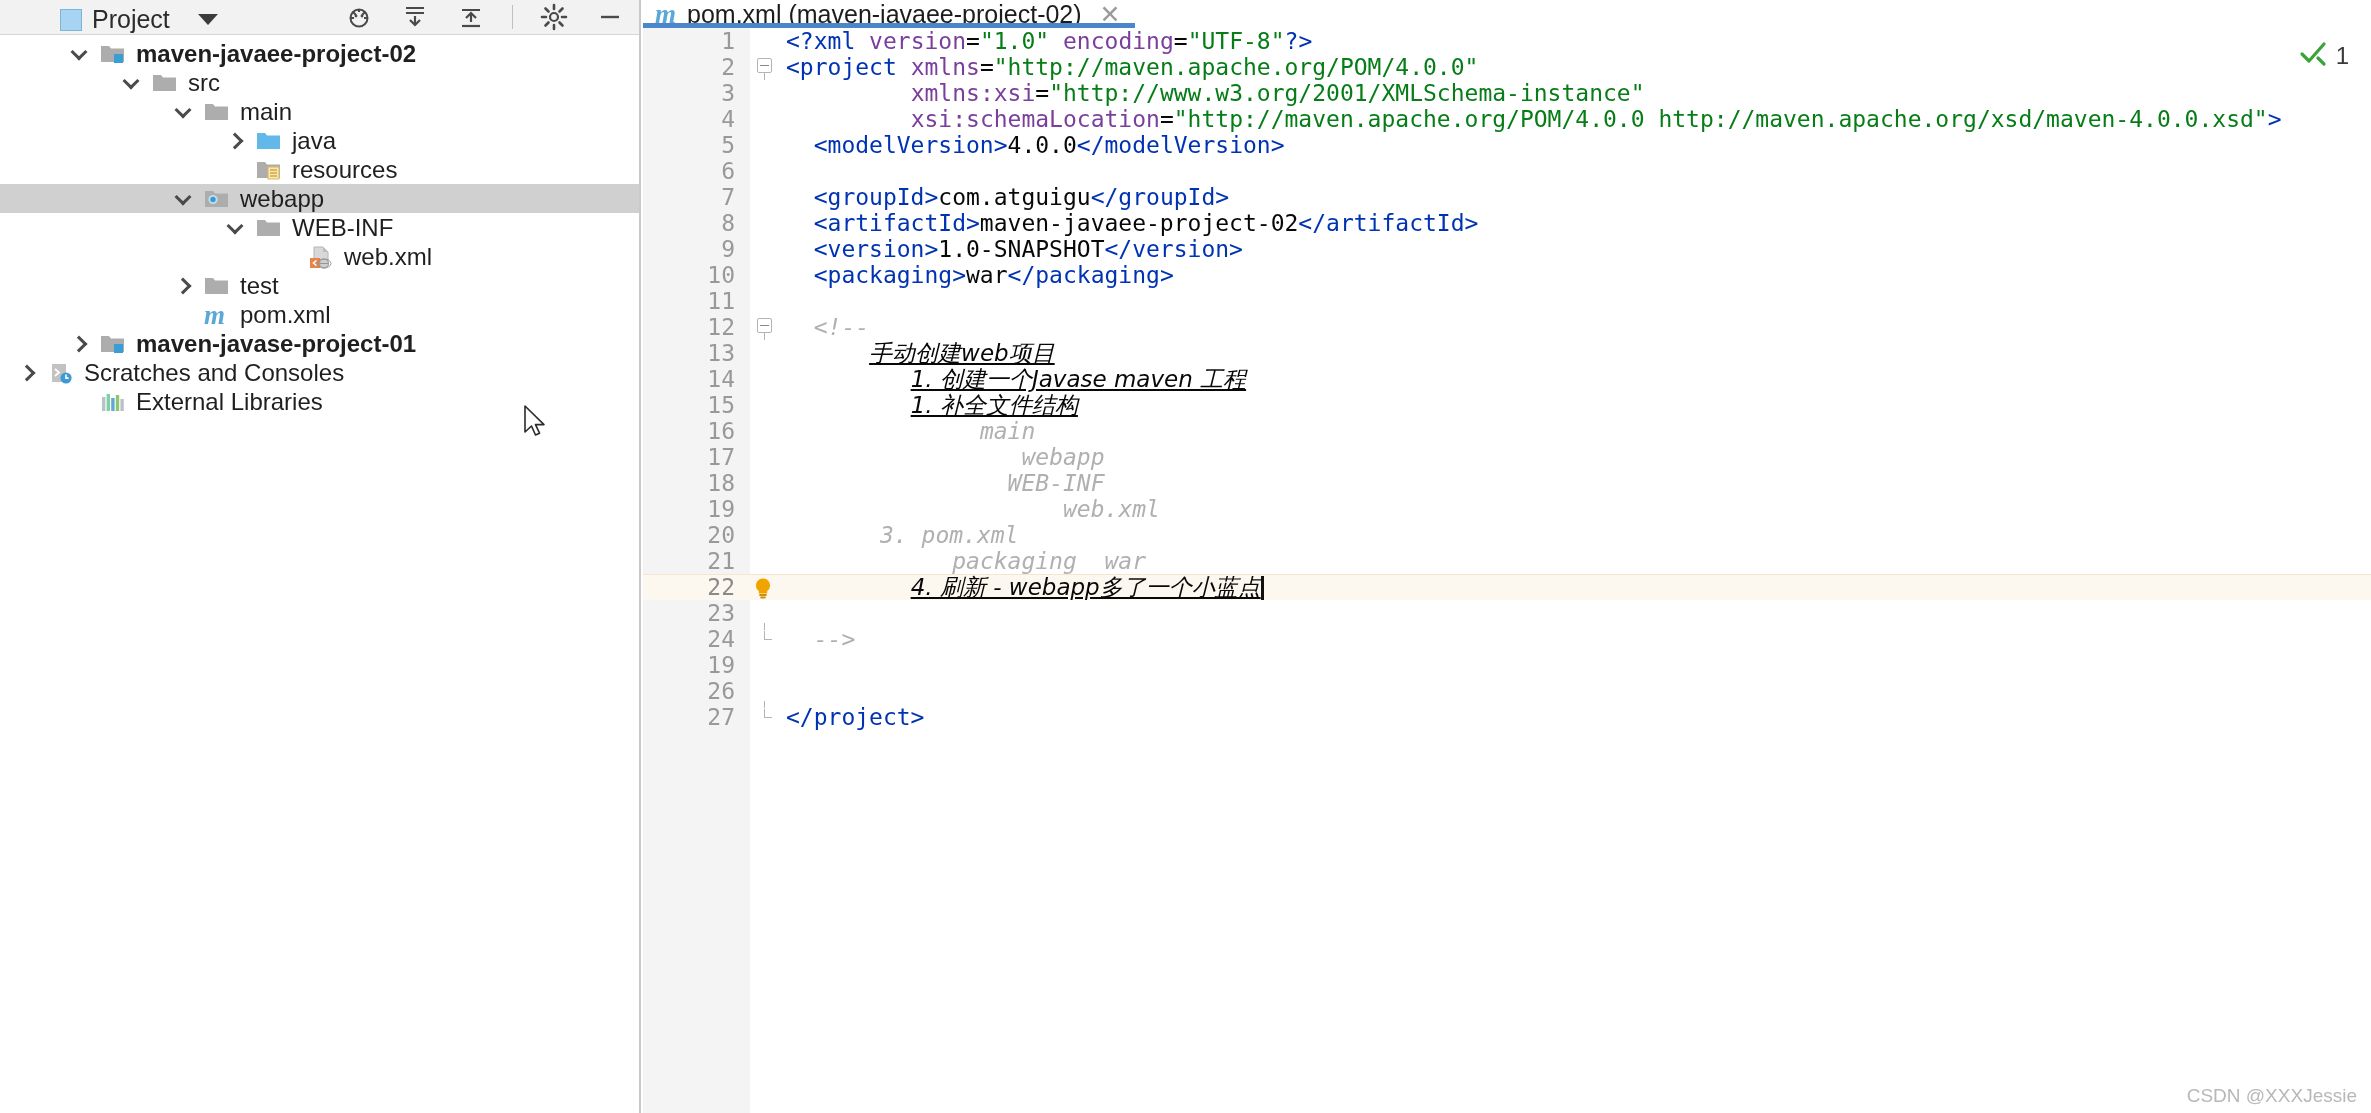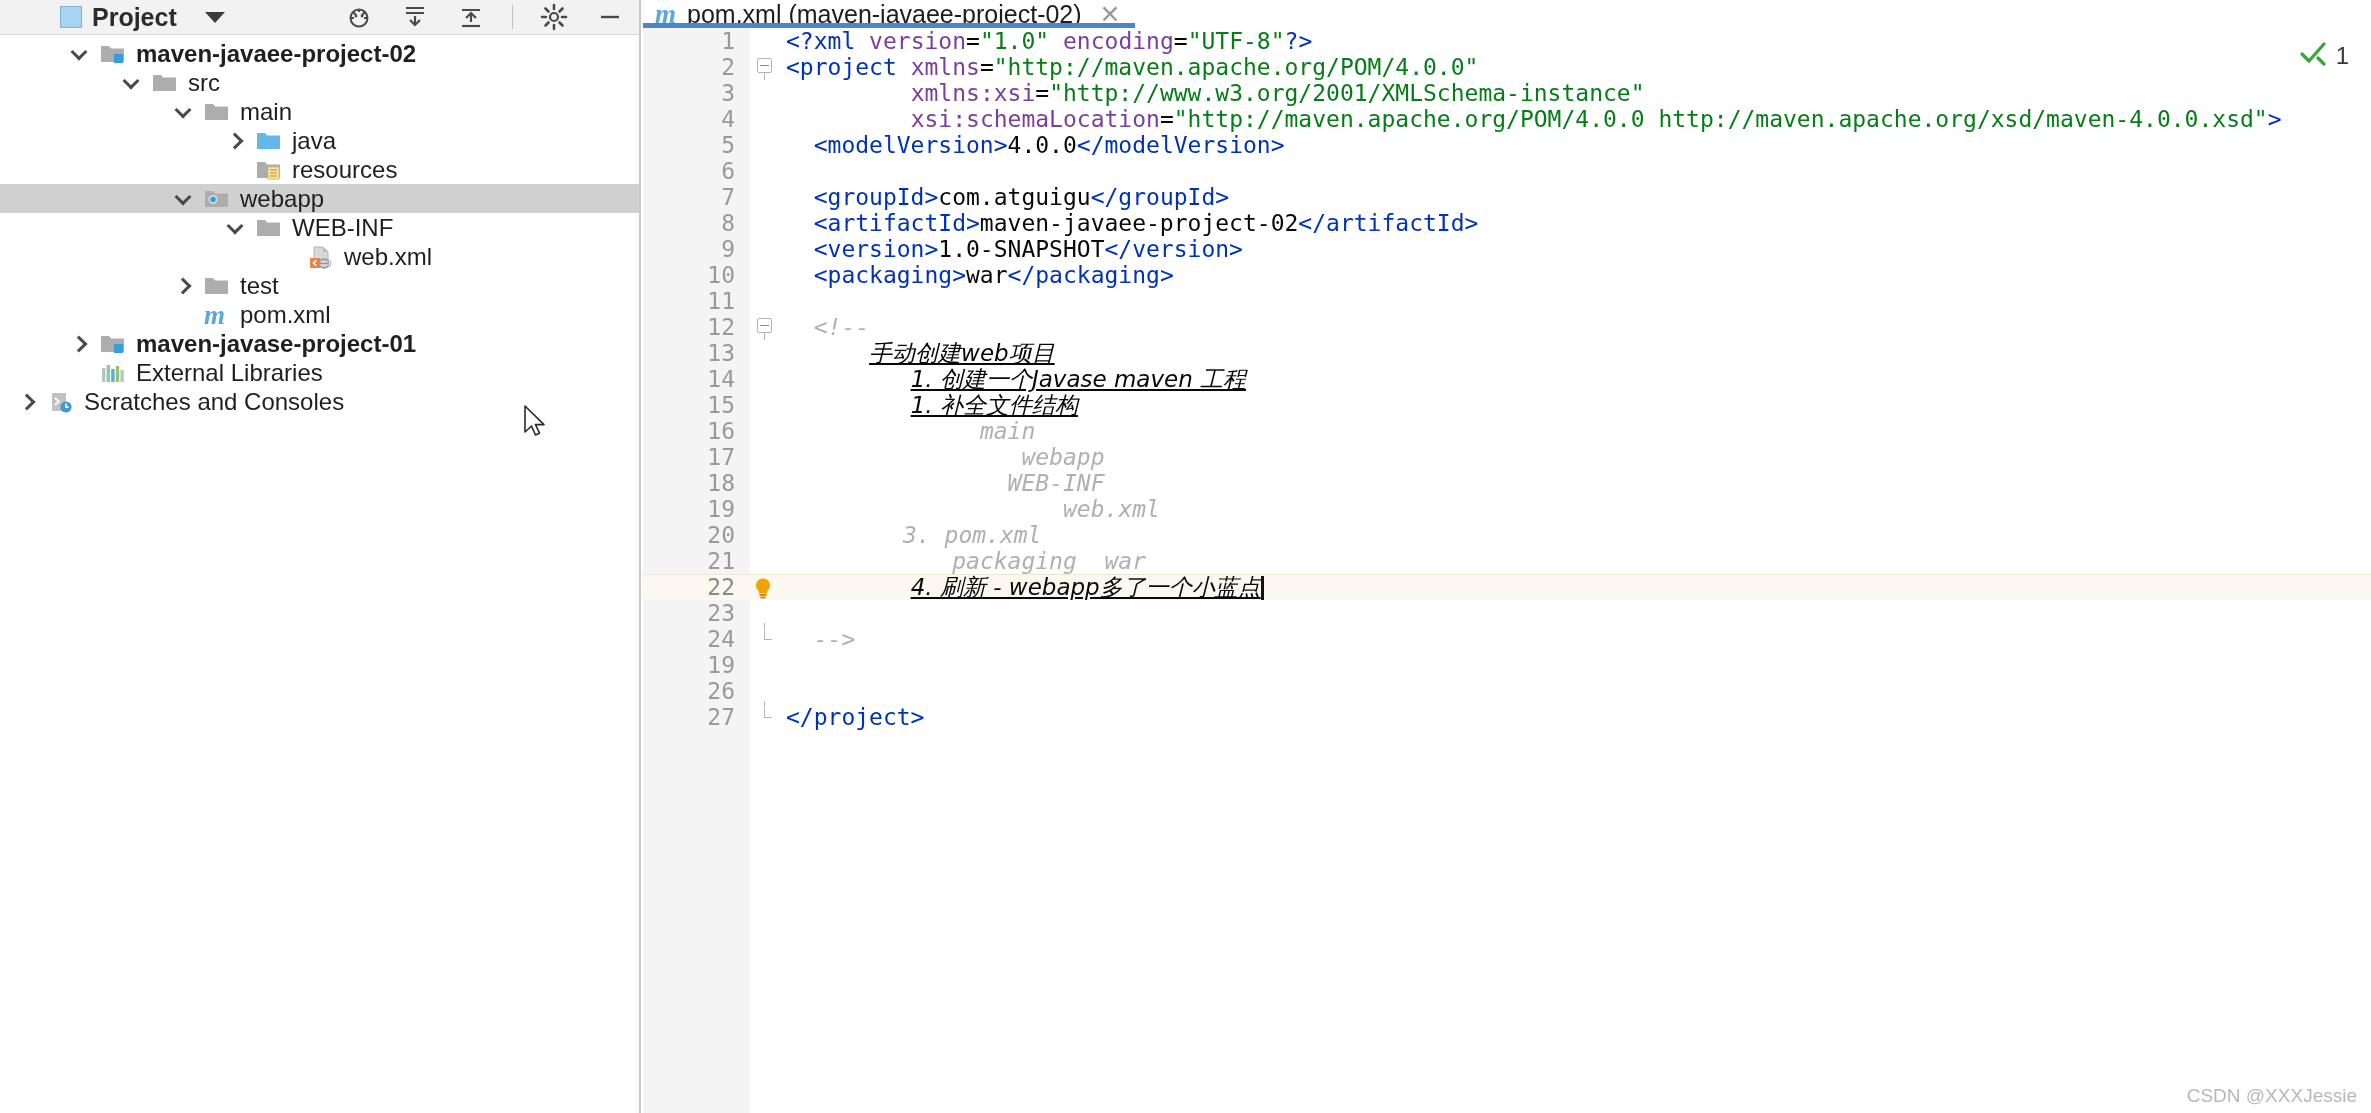--- a/index.html
+++ b/index.html
@@ -23,23 +23,22 @@
     background: #ffffff;
     border-right: 2px solid #c9c9c9;
     box-sizing: border-box;
   }
   #sidebar-toolbar {
     position: relative;
     height: 34px;
     background: #f2f2f2;
     border-bottom: 1px solid #d6d6d6;
     display: flex;
-    align-items: center;
+    align-items: flex-end;
     overflow: hidden;
-    font-weight: bold;
   }
   .tool-title-wrap {
     display: flex; align-items: center; gap: 10px;
     margin-left: 60px;
   }
   .proj-sq {
     width: 22px; height: 22px;
     background: #a6d4f2;
     border: 1px solid #7fb4d8;
     box-sizing: border-box;
@@ -438,41 +437,41 @@
         <div class="tree-row">
           <span style="display: inline-block; flex: 0 0 auto; width: 70px; height: 1px;"></span>
           <span class="arrow right" style="margin-right: 8px;"></span>
           <span class="tnode-icon"><svg width="26" height="24" viewBox="0 0 26 24">
               <path d="M1 4 h8 l2 2.5 h13 V20 H1 Z" fill="#adadad"></path>
               <rect x="14" y="12" width="9" height="9" fill="#389fd6"></rect>
             </svg></span>
           <span class="tlabel bold">maven-javase-project-01</span>
         </div>
         <div class="tree-row">
+          <span style="display: inline-block; flex: 0 0 auto; width: 18px; height: 1px;"></span>
+          <span class="arrow right" style="margin-right: 8px;"></span>
+          <span class="tnode-icon"><svg width="26" height="24" viewBox="0 0 26 24">
+              <path d="M4 3 h14 v18 H4 Z" fill="#c2c2c2"></path>
+              <path d="M7 8 l4 3.5 l-4 3.5" stroke="#ffffff" stroke-width="1.8" fill="none"></path>
+              <circle cx="18" cy="17" r="5.6" fill="#3d9ad6"></circle>
+              <path d="M18 13.5 v3.6 h2.6" stroke="#ffffff" stroke-width="1.6" fill="none"></path>
+            </svg></span>
+          <span class="tlabel">Scratches and Consoles</span>
+        </div>
+        <div class="tree-row">
           <span style="display: inline-block; flex: 0 0 auto; width: 70px; height: 1px;"></span>
           <span class="arrow " style="margin-right: 8px;"></span>
           <span class="tnode-icon"><svg width="26" height="24" viewBox="0 0 26 24">
               <rect x="2" y="7" width="3.4" height="14" fill="#b9c2c8"></rect>
               <rect x="6.6" y="4" width="3.4" height="17" fill="#7fd1a0"></rect>
               <rect x="11.2" y="8" width="3.4" height="13" fill="#5fa8d8"></rect>
               <rect x="15.8" y="5" width="3.4" height="16" fill="#8dc66d"></rect>
               <rect x="20.4" y="9" width="3.4" height="12" fill="#b9c2c8"></rect>
             </svg></span>
           <span class="tlabel">External Libraries</span>
-        </div>
-        <div class="tree-row">
-          <span style="display: inline-block; flex: 0 0 auto; width: 18px; height: 1px;"></span>
-          <span class="arrow right" style="margin-right: 8px;"></span>
-          <span class="tnode-icon"><svg width="26" height="24" viewBox="0 0 26 24">
-              <path d="M4 3 h14 v18 H4 Z" fill="#c2c2c2"></path>
-              <path d="M7 8 l4 3.5 l-4 3.5" stroke="#ffffff" stroke-width="1.8" fill="none"></path>
-              <circle cx="18" cy="17" r="5.6" fill="#3d9ad6"></circle>
-              <path d="M18 13.5 v3.6 h2.6" stroke="#ffffff" stroke-width="1.6" fill="none"></path>
-            </svg></span>
-          <span class="tlabel">Scratches and Consoles</span>
         </div>
       </div>
 
     <div id="cursor-arrow">
       <svg width="26" height="36" viewBox="0 0 26 36">
         <path d="M2 1 L2 27 L8.5 21 L12.5 30 L16.5 28.2 L12.5 19.6 L21 19.6 Z" fill="#ffffff" stroke="#2b2b2b" stroke-width="1.6" stroke-linejoin="round"></path>
       </svg>
     </div>
   </div>
 
@@ -502,21 +501,21 @@
           <div class="code-line"><span class="ln">10</span><span class="ctext" style="left: 170.7px;"><span class="tag">&lt;packaging&gt;</span><span class="txtv">war</span><span class="tag">&lt;/packaging&gt;</span></span></div>
           <div class="code-line"><span class="ln">11</span><span class="ctext" style="left: 143px;"></span></div>
           <div class="code-line"><span class="ln">12</span><span class="fold"><span class="box"></span><span class="minus"></span><span class="stem"></span></span><span class="ctext" style="left: 170.7px;"><span class="cmt">&lt;!--</span></span></div>
           <div class="code-line"><span class="ln">13</span><span class="ctext" style="left: 226.1px;"><span class="cmt-cn">手动创建web项目</span></span></div>
           <div class="code-line"><span class="ln">14</span><span class="ctext" style="left: 267.65px;"><span class="cmt-cn">1. 创建一个Javase maven 工程</span></span></div>
           <div class="code-line"><span class="ln">15</span><span class="ctext" style="left: 267.65px;"><span class="cmt-cn">1. 补全文件结构</span></span></div>
           <div class="code-line"><span class="ln">16</span><span class="ctext" style="left: 336.9px;"><span class="cmt">main</span></span></div>
           <div class="code-line"><span class="ln">17</span><span class="ctext" style="left: 378.45px;"><span class="cmt">webapp</span></span></div>
           <div class="code-line"><span class="ln">18</span><span class="ctext" style="left: 364.6px;"><span class="cmt">WEB-INF</span></span></div>
           <div class="code-line"><span class="ln">19</span><span class="ctext" style="left: 420px;"><span class="cmt">web.xml</span></span></div>
-          <div class="code-line"><span class="ln">20</span><span class="ctext" style="left: 260px;"><span class="cmt">3. pom.xml</span></span></div>
+          <div class="code-line"><span class="ln">20</span><span class="ctext" style="left: 237px;"><span class="cmt">3. pom.xml</span></span></div>
           <div class="code-line"><span class="ln">21</span><span class="ctext" style="left: 309.2px;"><span class="cmt">packaging  war</span></span></div>
           <div class="code-line hl hl-ln"><span class="ln">22</span><span class="bulb"><svg width="24" height="24" viewBox="0 0 24 24">
                 <path d="M12 2.5 a7 7 0 0 1 4.2 12.6 V17.5 h-8.4 V15.1 A7 7 0 0 1 12 2.5 Z" fill="#f0a400"></path>
                 <rect x="8.2" y="18.1" width="7.6" height="1.9" rx="0.8" fill="#d18e00"></rect>
                 <rect x="9.2" y="20.6" width="5.6" height="1.8" rx="0.8" fill="#d18e00"></rect>
               </svg></span><span class="ctext" style="left: 267.65px;"><span class="cmt-cn">4. 刷新 - webapp多了一个小蓝点</span><span class="caret"></span></span></div>
           <div class="code-line"><span class="ln">23</span><span class="ctext" style="left: 143px;"></span></div>
           <div class="code-line"><span class="ln">24</span><span class="fold bottom"><span class="stem"></span><span style="position:absolute;left:9px;top:2px;width:1px;height:9px;background:#b4b4b4;"></span><span style="position:absolute;left:9px;top:10px;width:8px;height:1px;background:#b4b4b4;"></span></span><span class="ctext" style="left: 170.7px;"><span class="cmt">--&gt;</span></span></div>
           <div class="code-line"><span class="ln">19</span><span class="ctext" style="left: 143px;"></span></div>
           <div class="code-line"><span class="ln">26</span><span class="ctext" style="left: 143px;"></span></div>

